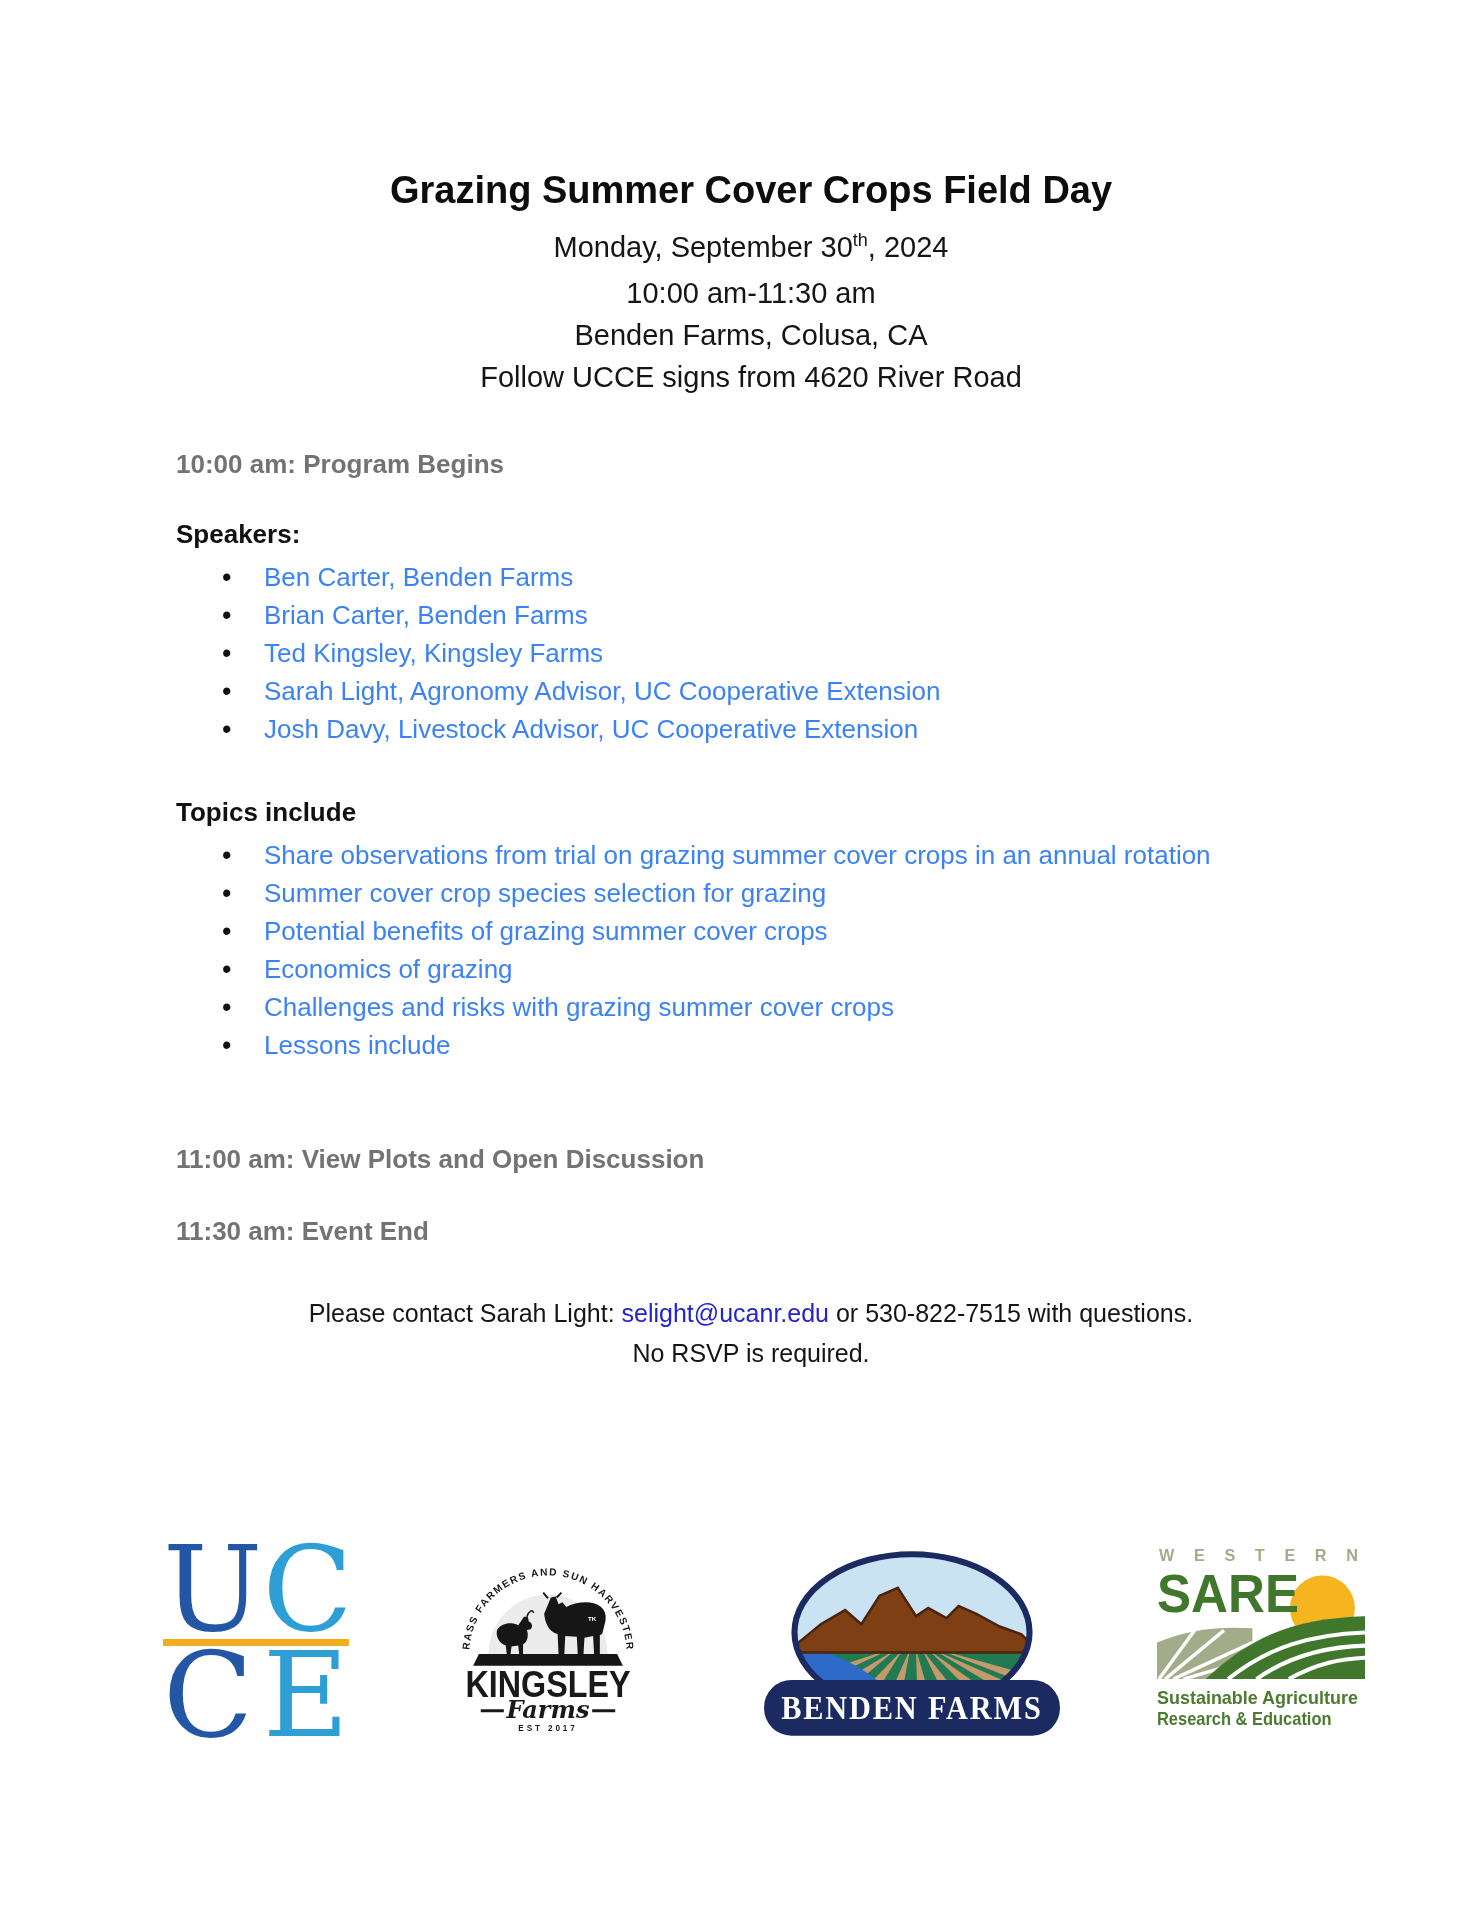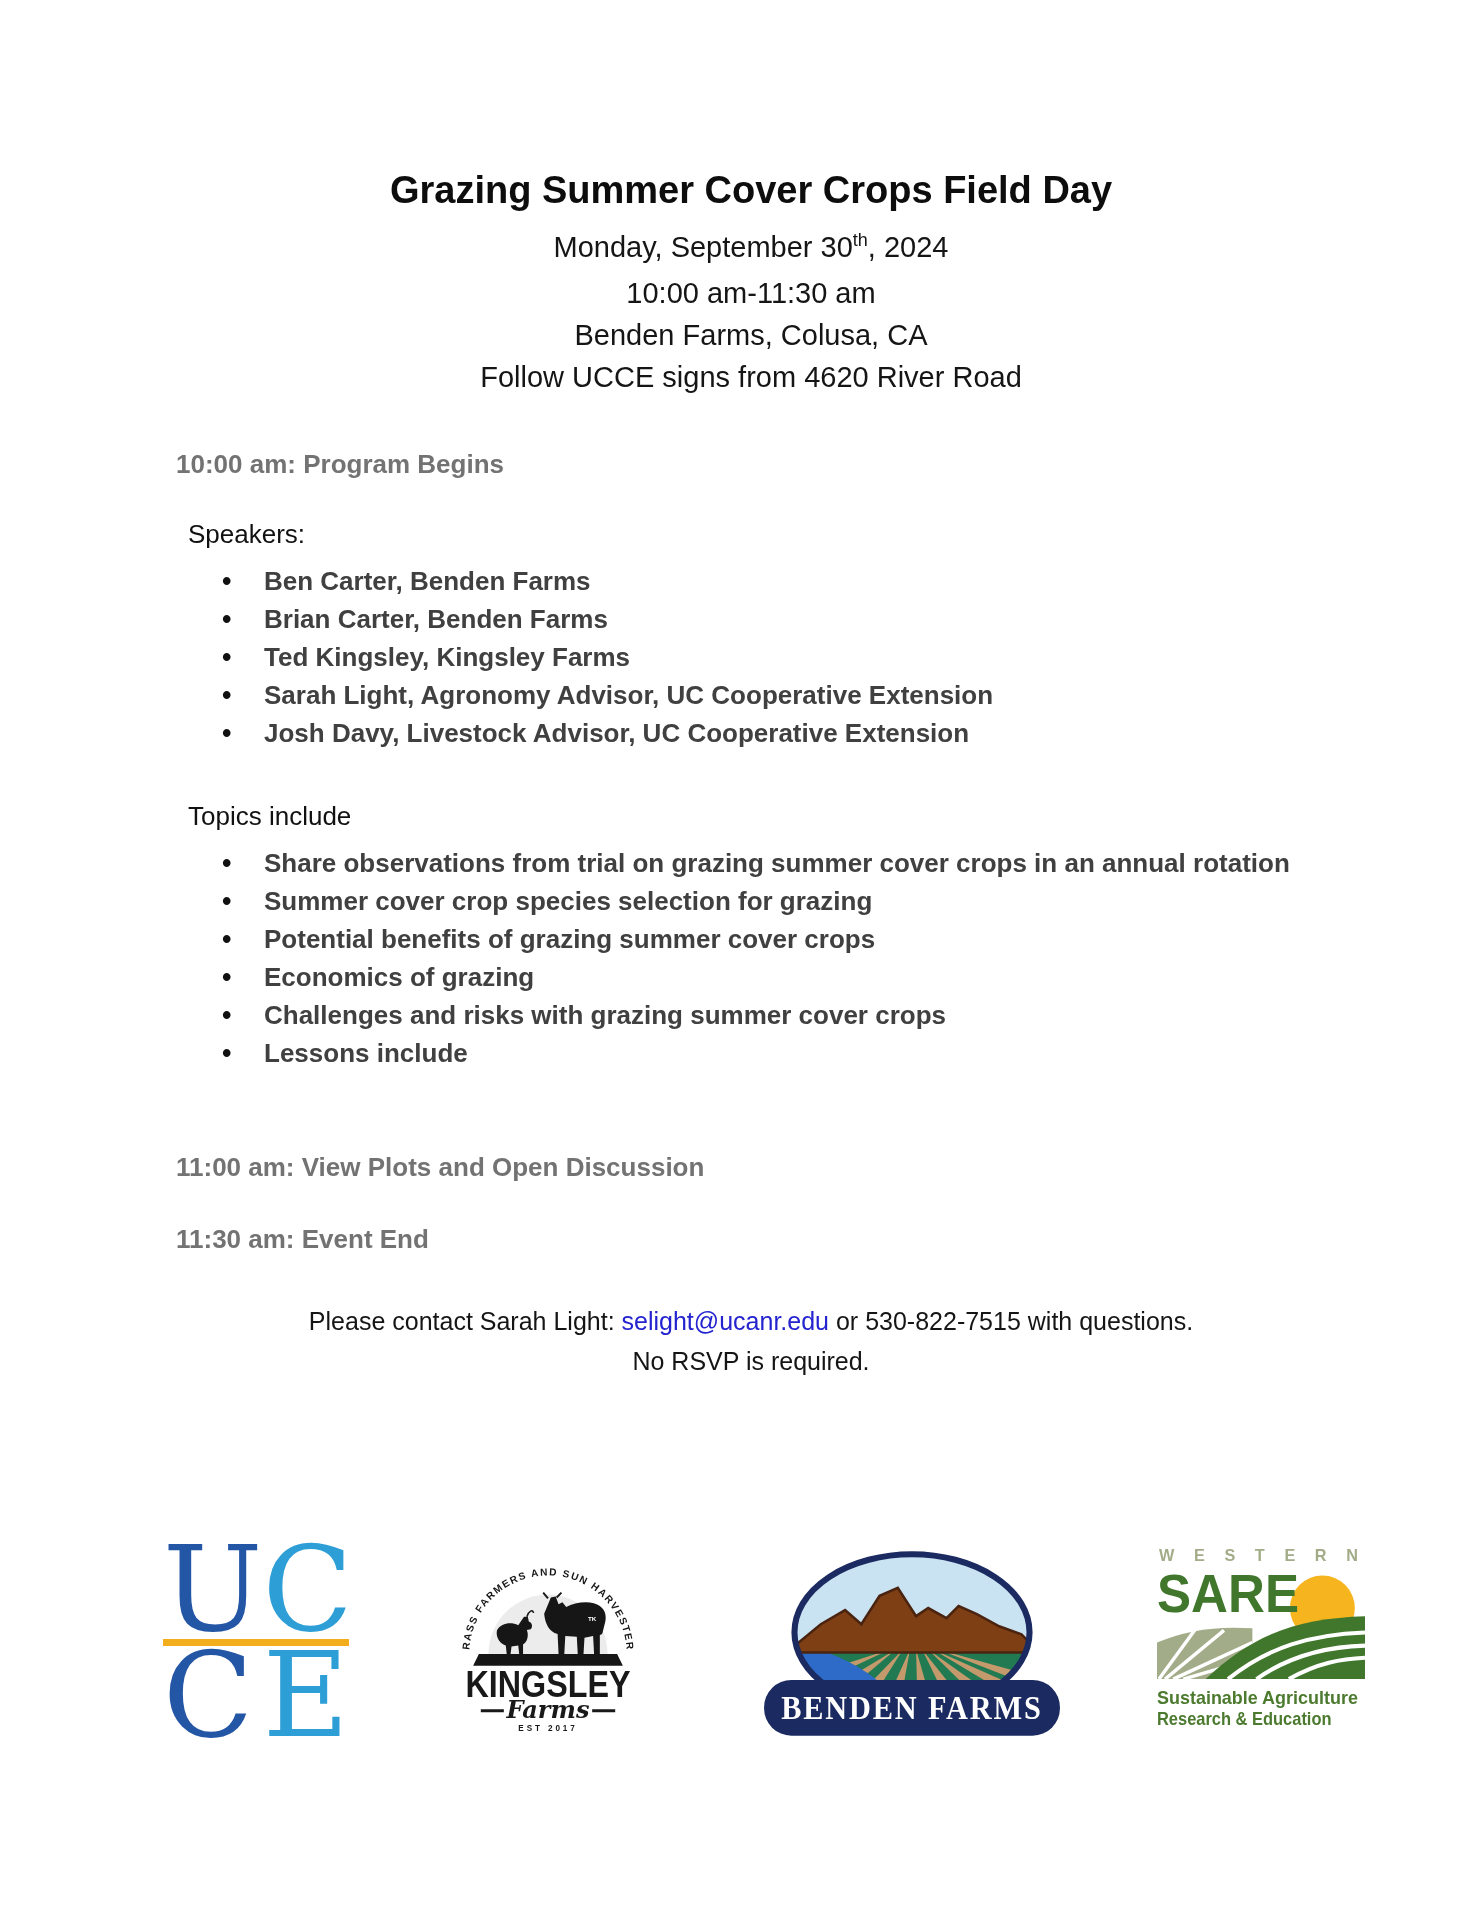--- a/index.html
+++ b/index.html
@@ -12,26 +12,26 @@
     margin:168px 0 0 0; text-align:center;
     font-size:38px; font-weight:700; line-height:44px; color:#0d0d0d;
   }
   .center-block { margin-top:14px; text-align:center; }
   .cline { font-size:29px; line-height:42px; color:#151515; }
   .cline sup { font-size:18px; vertical-align:baseline; position:relative; top:-11px; }
   .bold-head { margin:0; font-size:26px; font-weight:700; line-height:32px; color:#737373; }
   .mt-first { margin-top:50px; }
   .mt-sect  { margin-top:79px; }
   .mt-sect2 { margin-top:40px; }
-  .plain { margin:12px; font-size:26px; line-height:32px; }
+  .plain { margin:0; font-size:26px; line-height:32px;font-weight:bold; }
   .plain.speakers { margin-top:38px; }
   .plain.topics   { margin-top:48px; }
   ul.bullets { list-style:none; margin:8px 0 0 0; padding:0; }
   ul.bullets li {
-    position:relative; padding-left:88px; font-size:26px; line-height:38px; color:#404040;font-weight:bold;
+    position:relative; padding-left:88px; font-size:26px; line-height:38px; color:#3b82f6;
   }
   ul.bullets li::before {
     content:"•"; position:absolute; left:46px; top:0; font-size:27px; line-height:38px; color:#111;
   }
   .contact { margin-top:46px; text-align:center; font-size:25px; line-height:40px; color:#151515; }
   .contact a { text-decoration:none; }
 
   
   .logos { position:absolute; left:0; top:1533px; width:1484px; height:270px; }
   .logo { position:absolute; }

